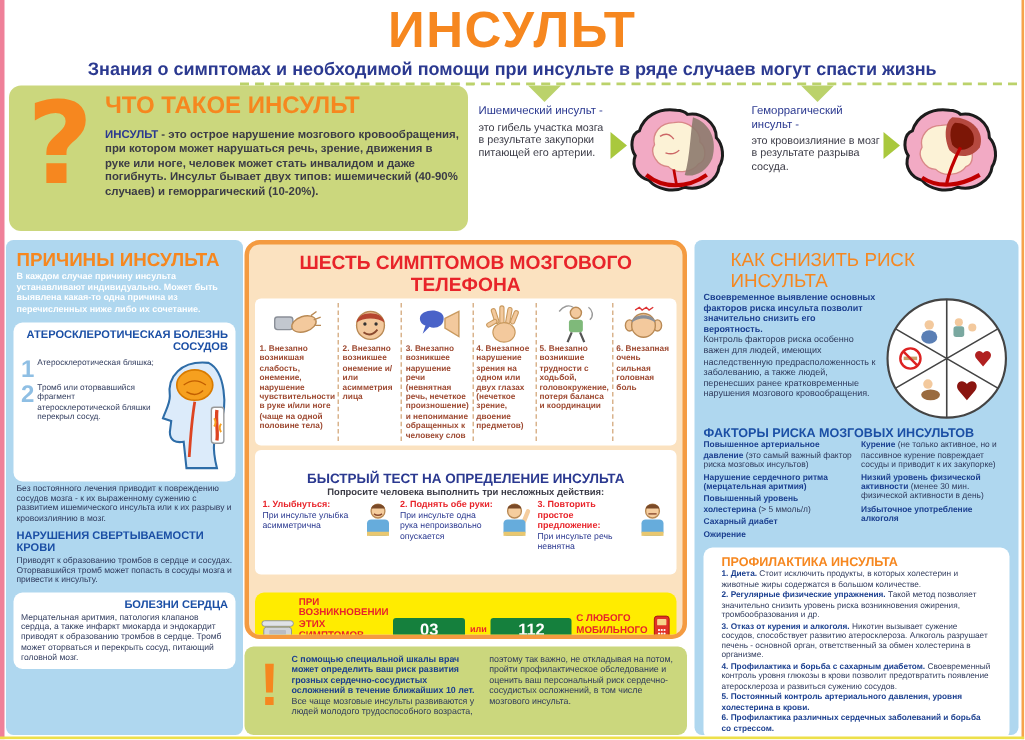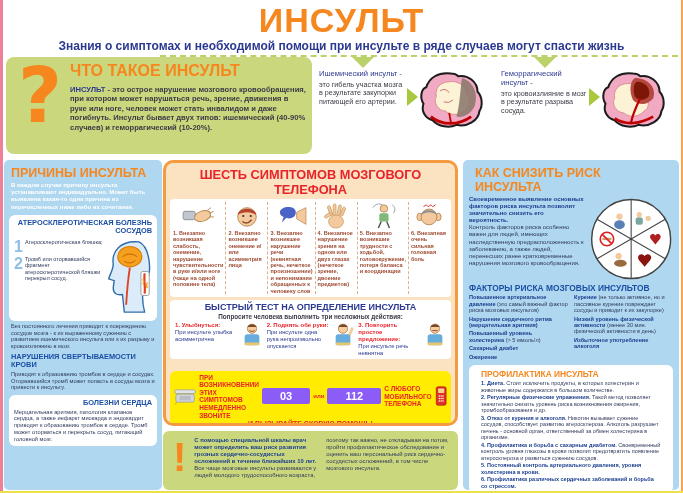--- a/index.html
+++ b/index.html
@@ -58,47 +58,47 @@
   
   .center{position:absolute;left:163px;top:160px;width:295px;height:266px;background:#FBE2C0;
           border:3px solid #F49B41;border-radius:10px;box-sizing:border-box;overflow:hidden;}
   .sym-title{text-align:center;color:#E8242A;font-weight:bold;font-size:12.8px;padding:4px 0 2px;}
   .symwrap{margin:0 4px;background:#fff;border-radius:4px;display:flex;padding:3px 1px;}
   .sym{flex:1;padding:0 2px;border-right:1px dashed #D9B38C;}
   .sym:last-child{border-right:none;}
   .sym-icon{height:28px;display:flex;align-items:center;justify-content:center;}
   .sym-text{font-size:5.5px;line-height:6.4px;font-weight:bold;color:#9E4A32;}
 
-  .testwrap{margin:3px 4px 12px;background:#fff;border-radius:4px;padding:2px 3px;}
+  .testwrap{margin:3px 4px 12px;background:#fff;border-radius:4px;padding:14px 3px;}
   .test-h{text-align:center;color:#2B3990;font-weight:bold;font-size:9px;}
   .test-sub{text-align:center;color:#3B3B46;font-weight:bold;font-size:6.3px;margin:1px 0 2px;}
   .test-row{display:flex;}
   .test-item{flex:1;display:flex;gap:2px;padding:0 2px;}
   .test-text{flex:1;}
   .test-name{color:#E8242A;font-weight:bold;font-size:6px;line-height:7px;}
   .test-desc{color:#2B3990;font-size:5.8px;line-height:6.8px;}
 
   .emerg{margin:3px 4px;background:#FFEC00;border-radius:6px;padding:3px 4px 2px;}
   .emerg-row{display:flex;align-items:center;gap:3px;}
   .emerg-text{color:#E8242A;font-weight:bold;font-size:6.5px;line-height:7.6px;width:74px;}
-  .badge{background:#8b5cf6;color:#fff;font-weight:bold;font-size:11px;padding:2px 18px;border-radius:2px;}
+  .badge{background:#15803d;color:#fff;font-weight:bold;font-size:11px;padding:2px 18px;border-radius:2px;}
   .or{color:#E8242A;font-weight:bold;font-size:6px;}
   .emerg-call{text-align:center;color:#E8242A;font-weight:bold;font-size:7px;margin-top:1px;}
 
   
   .note{position:absolute;left:163px;top:431px;width:295px;height:59px;background:#CBD77D;
         border-radius:6px;display:flex;overflow:hidden;}
   .bang{color:#F6871F;font-size:40px;font-weight:bold;line-height:52px;padding:0 8px 0 10px;}
   .note-col{flex:1;font-size:5.9px;line-height:7px;color:#2F3A5C;padding:6px 6px 0 0;}
   .note-bold{font-weight:bold;color:#1B3F8F;}
 
   
   .risk{position:absolute;left:463px;top:160px;width:216px;height:330px;background:#AFD7EF;
         border-radius:5px;overflow:hidden;}
-  .risk-h{color:#F6871F;font-weight:bold;font-size:12.5px;padding:6px 12px 2px;}
+  .risk-h{color:#F6871F;font-weight:normal;font-size:12.5px;padding:6px 24px 2px;}
   .risk-introrow{display:flex;padding:0 6px;gap:4px;}
   .risk-introtext{width:118px;}
   .risk-bold{font-weight:bold;color:#1B3F8F;font-size:6px;line-height:7.1px;}
   .risk-reg{color:#2F3A5C;font-size:6px;line-height:7.1px;}
   .factors-h{color:#1B4FA5;font-weight:bold;font-size:8.4px;line-height:9.4px;padding:2px 6px 1px;}
   .factors{display:flex;padding:0 6px;gap:6px;}
   .fcol{flex:1;}
   .factor{margin-bottom:2px;font-size:5.6px;line-height:6.4px;}
   .fname{font-weight:bold;color:#1B3F8F;}
   .fdesc{color:#2F3A5C;}

